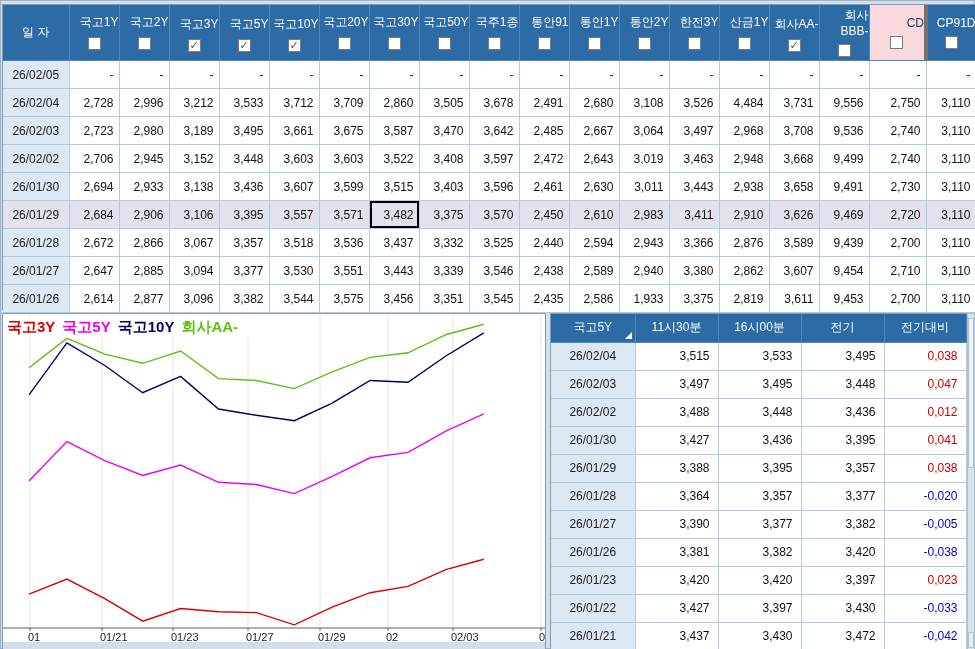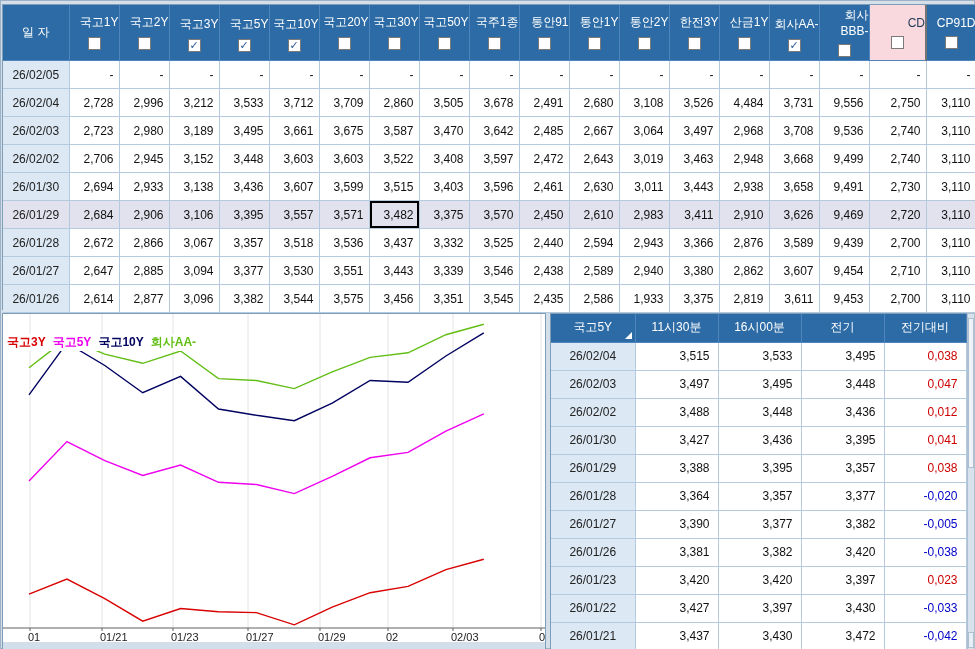--- a/index.html
+++ b/index.html
@@ -4,33 +4,33 @@
 <style>
   * { margin:0; padding:0; box-sizing:border-box; }
   body { width:975px; height:649px; overflow:hidden; font-family:"Liberation Sans","DejaVu Sans",sans-serif; }
   .app { position:relative; width:975px; height:649px; background:#D5DFEA; border:1px solid #9DB2C6; }
 
   
   .panel-top { position:absolute; left:1px; top:3px; width:973px; height:306px; background:#fff; border:1px solid #7E9DB9; }
   table.rates { border-collapse:collapse; table-layout:fixed; width:971px; font-size:12px; }
   table.rates th { background:#2C6BA5; color:#fff; font-weight:normal; height:51px;
                    border-right:1px solid #4E85BD; border-bottom:1px solid #4E85BD; vertical-align:middle; padding:0; }
-  table.rates th.cd-col { background:#F9D9DD; color:#1C3A58; border-right:2px solid #737373; }
+  table.rates th.cd-col { background:#F9D9DD; color:#1C3A58; border-right:4px solid #737373; }
   table.rates th .col-label { display:block; text-align:right; margin-top:2px; }
   .cb { display:inline-block; width:13px; height:13px; background:#fff; border:1px solid #7A7A7A;
         margin-top:6px; line-height:11px; font-size:11px; color:#2B5797; font-weight:bold; text-align:center; }
   table.rates td { height:28px; border-right:1px solid #B4CADF; border-bottom:1px solid #B4CADF;
                    text-align:right; padding-right:5px; color:#111; background:#fff; }
   table.rates td.date { background:#DCE8F4; text-align:center; color:#222; padding-right:0; }
   table.rates tr.selected td { background:#E2E2EE; }
   table.rates td.selcell { box-shadow:inset 0 0 0 2px #000; }
 
   
   .panel-chart { position:absolute; left:1px; top:312px; width:544px; height:337px; background:#fff; border:1px solid #7E9DB9; }
-  .legend { position:absolute; left:4px; top:20px; font-size:12px; white-space:nowrap; background:#fff; padding-right:4px; }
+  .legend { position:absolute; left:4px; top:4px; font-size:15px; white-space:nowrap; background:#fff; padding-right:4px; }
   .legend span { margin-right:7px; }
 
   
   .panel-right { position:absolute; left:549px; top:312px; width:417px; height:337px; background:#fff; border:1px solid #7E9DB9; }
   table.detail { border-collapse:collapse; table-layout:fixed; width:415px; font-size:12px; }
   table.detail th { background:#2C6BA5; color:#fff; font-weight:normal; height:28px;
                     border-right:1px solid #4E85BD; border-bottom:1px solid #4E85BD; position:relative; }
   table.detail td { height:28px; border-right:1px solid #B4CADF; border-bottom:1px solid #B4CADF;
                     text-align:right; padding-right:8px; color:#111; }
   table.detail td.date { background:#DCE8F4; text-align:center; padding-right:0; color:#222; }

